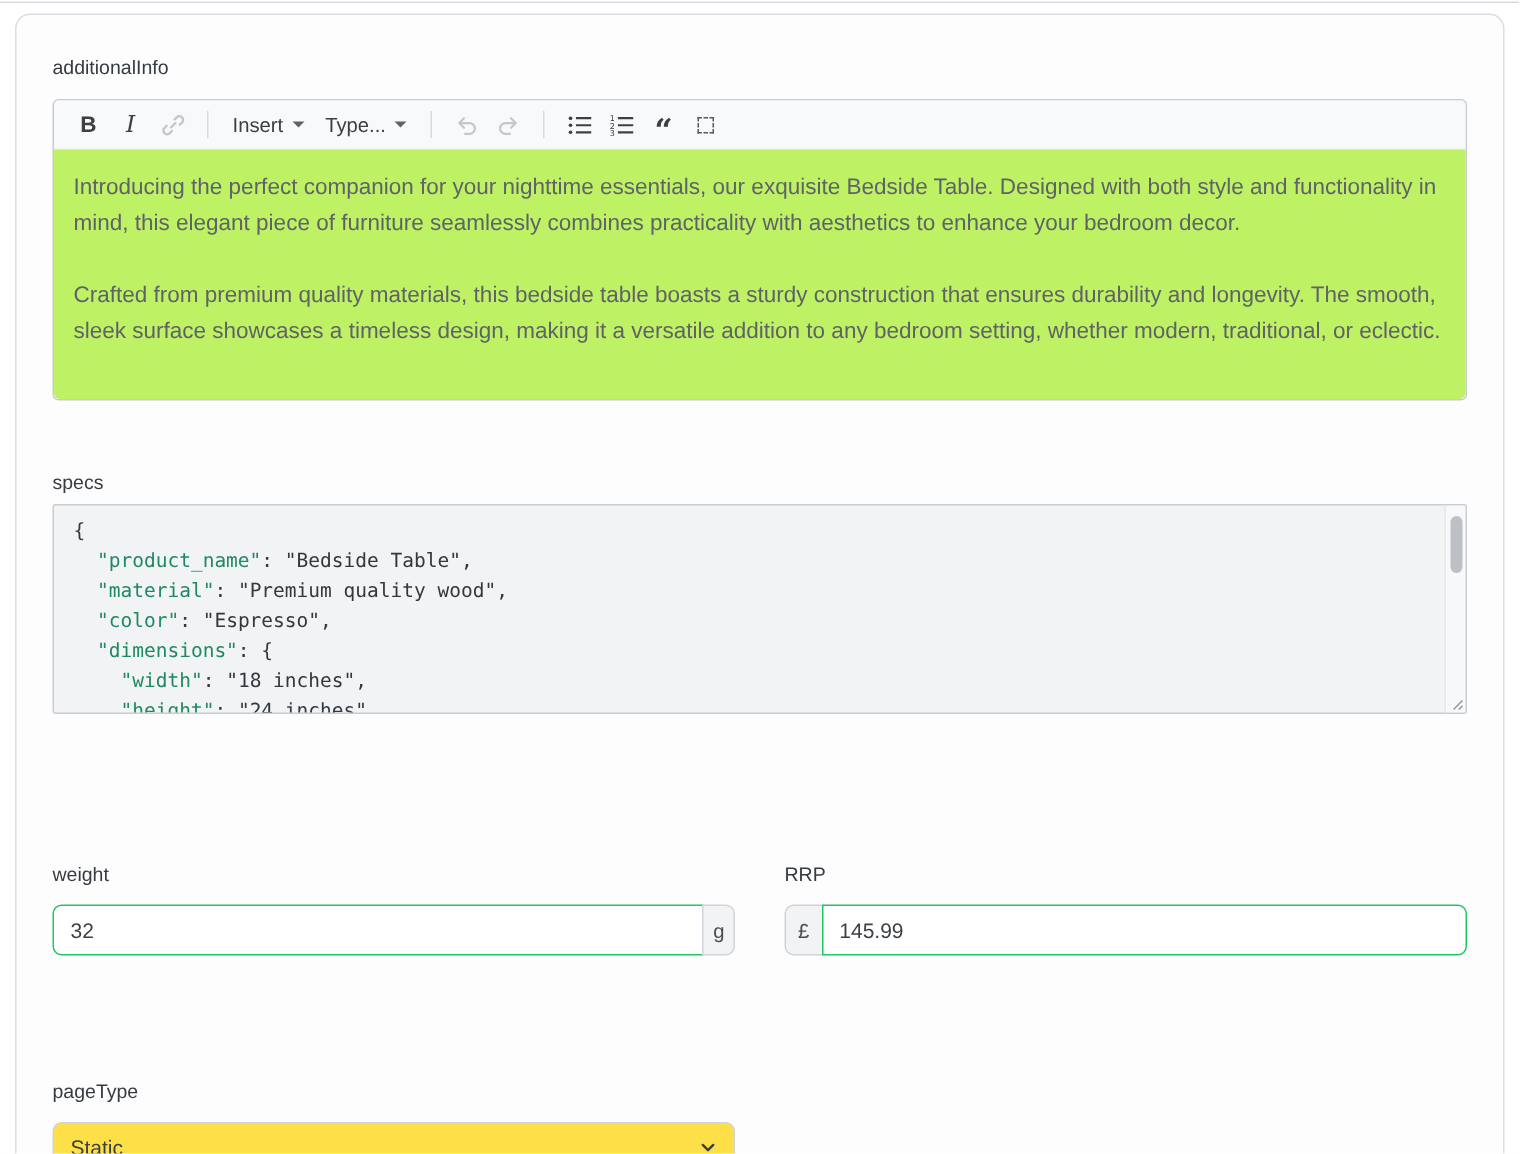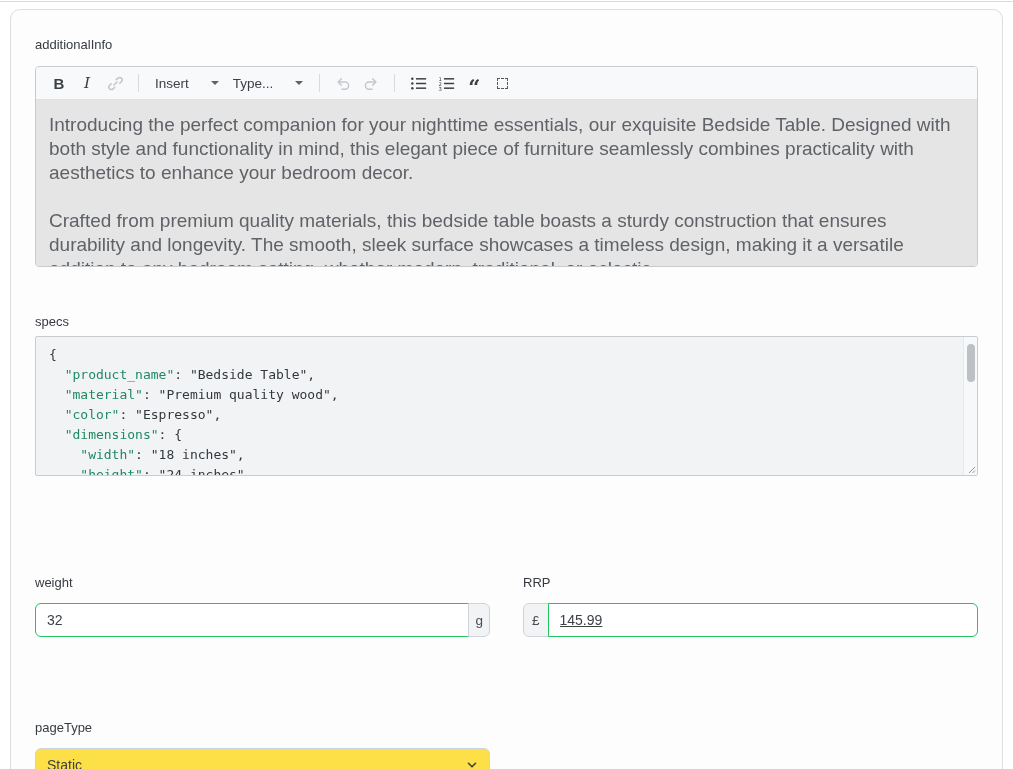--- a/index.html
+++ b/index.html
@@ -38,30 +38,30 @@
     border:none; background:transparent; cursor:pointer;
     min-width:26px; height:26px; padding:0 4px;
     display:flex; align-items:center; justify-content:center;
     color:#3c4043; border-radius:3px;
   }
   .tb-bold { font-weight:700; font-size:15px; font-family:"Liberation Sans",sans-serif; }
   .tb-italic { font-style:italic; font-size:15.5px; font-family:"DejaVu Serif", serif; }
   .tb-divider { width:1px; height:18px; background:#d8dbde; margin:0 8px; flex:none; }
   .tb-menu {
     border:none; background:transparent; cursor:pointer;
-    display:flex; align-items:center; gap:22px; height:26px; padding:0 6px;
+    display:flex; align-items:center; gap:6px; height:26px; padding:0 6px;
     font-size:13.5px; color:#3a3f45; font-family:"Liberation Sans",sans-serif;
   }
   .caret { width:0; height:0; border-left:4px solid transparent; border-right:4px solid transparent; border-top:4.5px solid #5f6368; }
   .quote-glyph { font-family:"DejaVu Serif", serif; font-weight:700; font-size:21px; line-height:10px; color:#3c4043; transform:translateY(4px); }
   .dashed-square { width:11px; height:11px; border:1.5px dashed #55595f; display:inline-block; }
   .rte-content {
     padding:13px 13px 0 13px; height:166px; overflow:hidden;
-    font-size:19px; line-height:24px; color:#5f6368; cursor:text;
-    border-radius:0 0 4px 4px; background:#e5e5e5;
+    font-size:15px; line-height:24px; color:#5f6368; cursor:text;
+    border-radius:0 0 4px 4px; background:#bef264;
   }
   .rte-content p { margin:0 0 24px 0; }
 
   
   .specs-block { margin-top:46px; }
   .code-area {
     position:relative; margin-top:5px; height:140px;
     background:#f1f3f4; border:1px solid #c9cdd2; border-radius:2px;
     overflow:hidden; cursor:text;
   }
@@ -91,21 +91,21 @@
     font-family:"Liberation Sans", sans-serif;
   }
   .addon {
     flex:none; display:flex; align-items:center; justify-content:center;
     background:#f1f3f5; border:1px solid #cfd4da;
     font-size:13.5px; color:#474c52; padding:0 6px;
   }
   .addon-right { border-radius:0 6px 6px 0; margin-left:-1px; }
   .addon-left  { border-radius:6px 0 0 6px; margin-right:-1px; padding:0 8px; }
   .input-group .text-input.has-right { border-radius:6px 0 0 6px; }
-  .input-group .text-input.has-left  { border-radius:0 6px 6px 0;text-decoration:underline; }
+  .input-group .text-input.has-left  { border-radius:0 6px 6px 0; }
 
   .select-wrap { position:relative; margin-top:11px; height:34px; }
   .select-wrap select {
     width:100%; height:34px; padding:0 30px 0 11px;
     border:1px solid #cfd4da; border-radius:6px; background:#fde047;
     font-size:14px; color:#3c4147; appearance:none; -webkit-appearance:none;
     font-family:"Liberation Sans", sans-serif; cursor:pointer; outline:none;
   }
   .select-chevron { position:absolute; right:12px; top:11px; pointer-events:none; }
   svg { display:block; }

